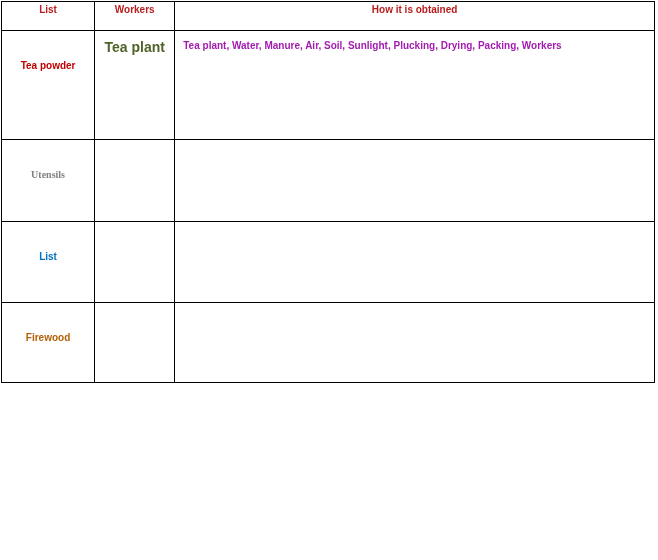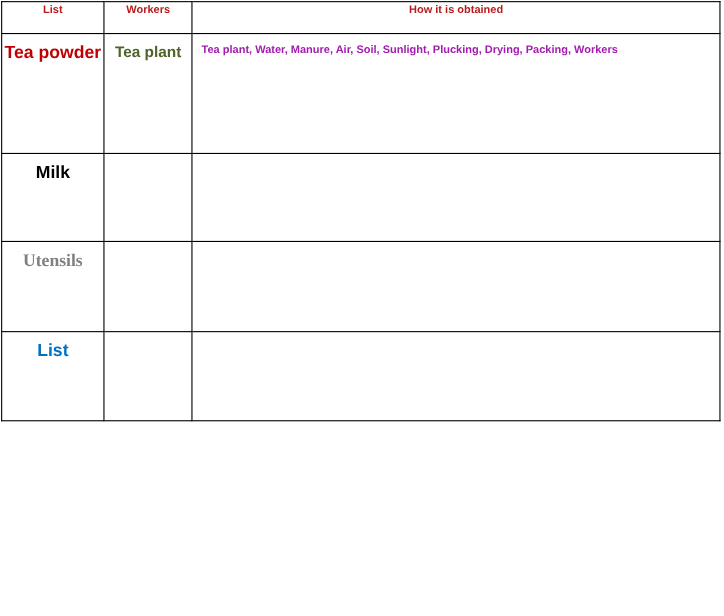--- a/index.html
+++ b/index.html
@@ -50,25 +50,26 @@
   }
 
   
   .list-cell {
     text-align: center;
     vertical-align: top;
   }
   .list-text {
     display: block;
     font-weight: bold;
-    font-size: 16px;
+    font-size: 10px;
     line-height: 1.25;
     padding-top: 8px;
     padding-left: 2px;
     padding-right: 2px;
+    margin-top: 21px;
   }
 
   .source-cell {
     text-align: center;
     vertical-align: top;
   }
   .source-text {
     display: block;
     font-weight: bold;
     font-size: 14px;
@@ -127,31 +128,20 @@
           <span class="list-text" style="color:#c00000">Tea powder</span>
         </td>
         <td class="source-cell">
           <span class="source-text">Tea plant</span>
         </td>
         <td class="how-cell">
           <span class="how-text">Tea plant, Water, Manure, Air, Soil, Sunlight, Plucking, Drying, Packing, Workers</span>
         </td>
       </tr>
 
-      <tr class="row-milk">
-        <td class="list-cell">
-          <span class="list-text" style="color:#000000">Milk</span>
-        </td>
-        <td class="source-cell">
-          <span class="source-text"></span>
-        </td>
-        <td class="how-cell">
-          <span class="how-text"></span>
-        </td>
-      </tr>
 
       <tr class="row-utensils">
         <td class="list-cell">
           <span class="list-text" style="color:#808080">Utensils</span>
         </td>
         <td class="source-cell">
           <span class="source-text"></span>
         </td>
         <td class="how-cell">
           <span class="how-text"></span>
@@ -163,16 +153,27 @@
           <span class="list-text" style="color:#0070c0">List</span>
         </td>
         <td class="source-cell">
           <span class="source-text"></span>
         </td>
         <td class="how-cell">
           <span class="how-text"></span>
         </td>
       </tr>
 
+      <tr class="row-firewood">
+        <td class="list-cell">
+          <span class="list-text" style="color:#b45f06">Firewood</span>
+        </td>
+        <td class="source-cell">
+          <span class="source-text"></span>
+        </td>
+        <td class="how-cell">
+          <span class="how-text"></span>
+        </td>
+      </tr>
 
     </tbody>
   </table>
 </div>
 
 </body></html>

